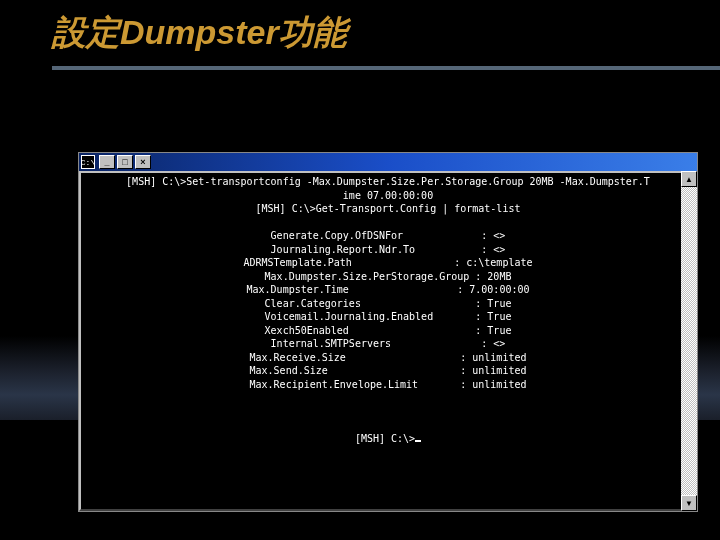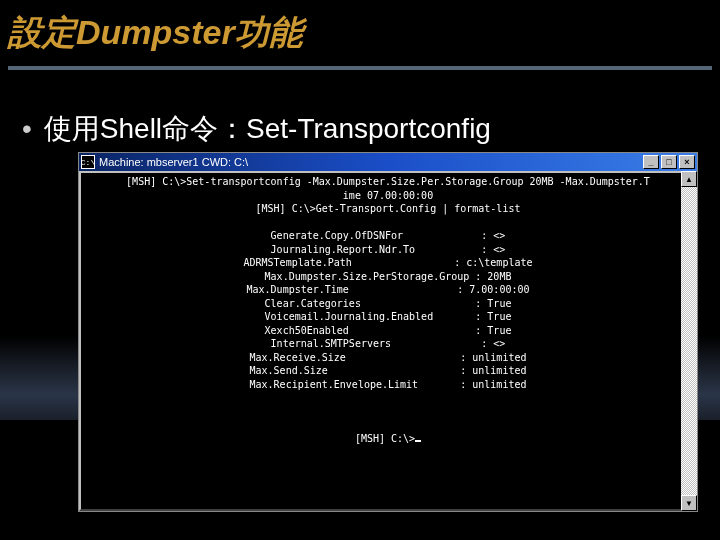--- a/index.html
+++ b/index.html
@@ -9,20 +9,21 @@
     background: #000;
     font-family: "Microsoft JhengHei", "PMingLiU", sans-serif;
     overflow: hidden;
     position: relative;
   }
   .slide {
     width: 720px;
     height: 420px;
     background: linear-gradient(180deg, #000 0%, #000 80%, #1a1f2a 88%, #2a3548 94%, #1a1f2a 100%);
     position: relative;
+    padding-left: 44px;
   }
   .title {
     font-size: 34px;
     font-weight: bold;
     color: #cc9933;
     text-shadow: 2px 2px 0 #000, -1px -1px 0 #000;
     padding: 10px 8px 0 8px;
     font-style: italic;
   }
   .title-underline {
@@ -147,28 +148,24 @@
     vertical-align: baseline;
   }
 </style>
 </head>
 <body>
 
 <div class="slide">
   <div class="title">設定Dumpster功能</div>
   <div class="title-underline"></div>
 
-  <div class="bullet">
-    <span class="bullet-dot">•</span><span>使用Shell命令：</span><span>Set-Transportconfig</span>
-  </div>
 
   <div class="console-wrap">
     <div class="titlebar">
       <span class="titlebar-icon">C:\</span>
-      <span class="titlebar-text">Machine: mbserver1 CWD: C:\</span>
       <div class="winbtns">
         <div class="winbtn">_</div>
         <div class="winbtn">□</div>
         <div class="winbtn">×</div>
       </div>
     </div>
 
     <div class="console-body"><span>[MSH] C:\&gt;</span><span>Set-transportconfig -Max.Dumpster.Size.Per.Storage.Group 20MB -Max.Dumpster.T</span>
 <span>ime 07.00:00:00</span>
 <span>[MSH] C:\&gt;</span><span>Get-Transport.Config | format-list</span>

